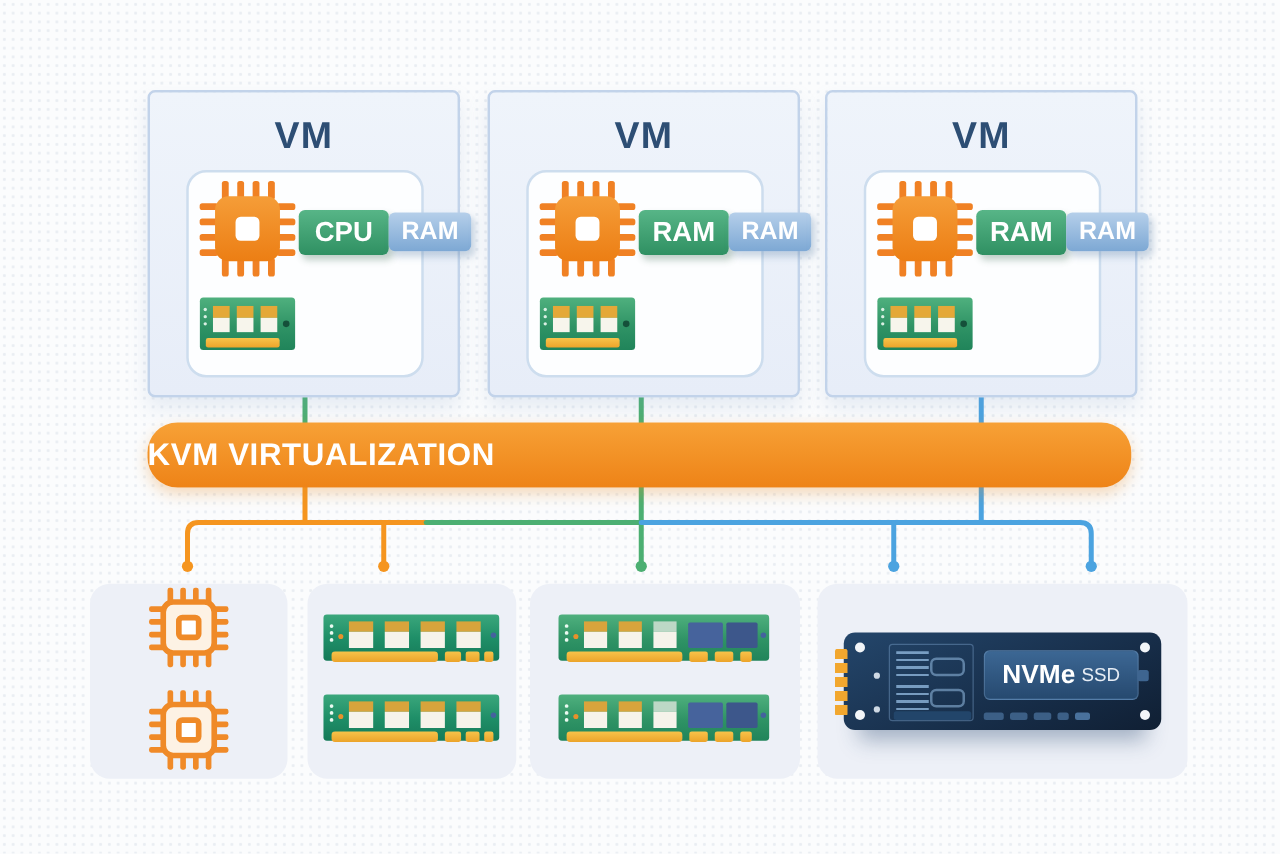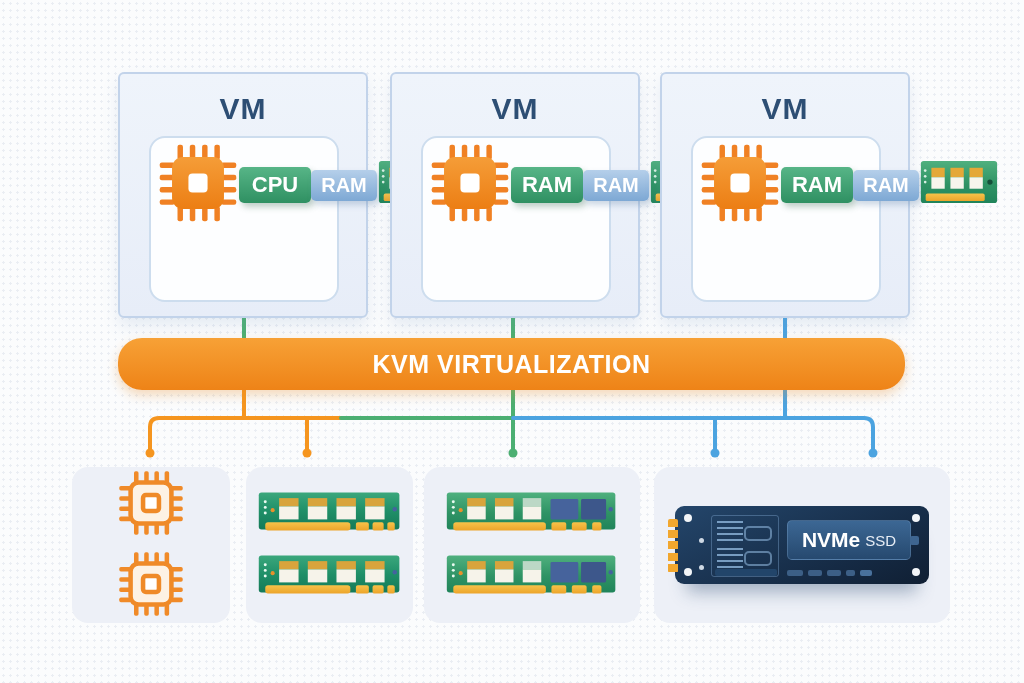--- a/index.html
+++ b/index.html
@@ -31,21 +31,21 @@
     box-sizing:border-box;
   }
   .vm.v1 { left:118px; } .vm.v2 { left:390px; } .vm.v3 { left:660px; }
   .vm-title {
     text-align:center; margin-top:18px;
     font-size:30px; font-weight:bold; color:#2d4e74; letter-spacing:1px;
   }
   .vm-inner {
     position:absolute; left:29px; right:27px; top:62px; height:166px;
     background:#fdfeff; border:2px solid #cdddee; border-radius:16px;
-    display:grid; grid-template-columns:1fr 1fr 1fr 1fr; grid-template-rows:1fr 1fr;
+    display:grid; grid-template-columns:1fr 1fr 1fr; grid-template-rows:1fr 1fr;
     align-items:center; justify-items:center; padding:4px 6px; box-sizing:border-box;
   }
   .badge {
     color:#fff; font-weight:bold; border-radius:5px;
     display:flex; align-items:center; justify-content:center;
   }
   .badge-green {
     min-width:72px; height:36px; font-size:22px;
     background:linear-gradient(180deg,#57b587 0%,#2f9062 100%);
     box-shadow:3px 4px 6px rgba(45,95,70,.30);
@@ -55,21 +55,21 @@
     background:linear-gradient(180deg,#b5cfea 0%,#7da8d4 100%);
     box-shadow:3px 4px 6px rgba(90,125,165,.30);
   }
 
   
   .banner {
     position:absolute; left:118px; top:338px; width:787px; height:52px;
     border-radius:24px;
     background:linear-gradient(180deg,#f7a136 0%,#ee8317 100%);
     box-shadow:0 5px 12px rgba(230,140,40,.32);
-    display:flex; align-items:center; justify-content:center;
+    display:flex; align-items:center; 
   }
   .banner-label {
     color:#fff; font-weight:bold; font-size:25px; letter-spacing:.5px;
   }
 
   
   .hw {
     position:absolute; top:467px; height:156px;
     background:#edf0f7; border-radius:16px;
     display:flex; flex-direction:column; align-items:center; justify-content:center;

